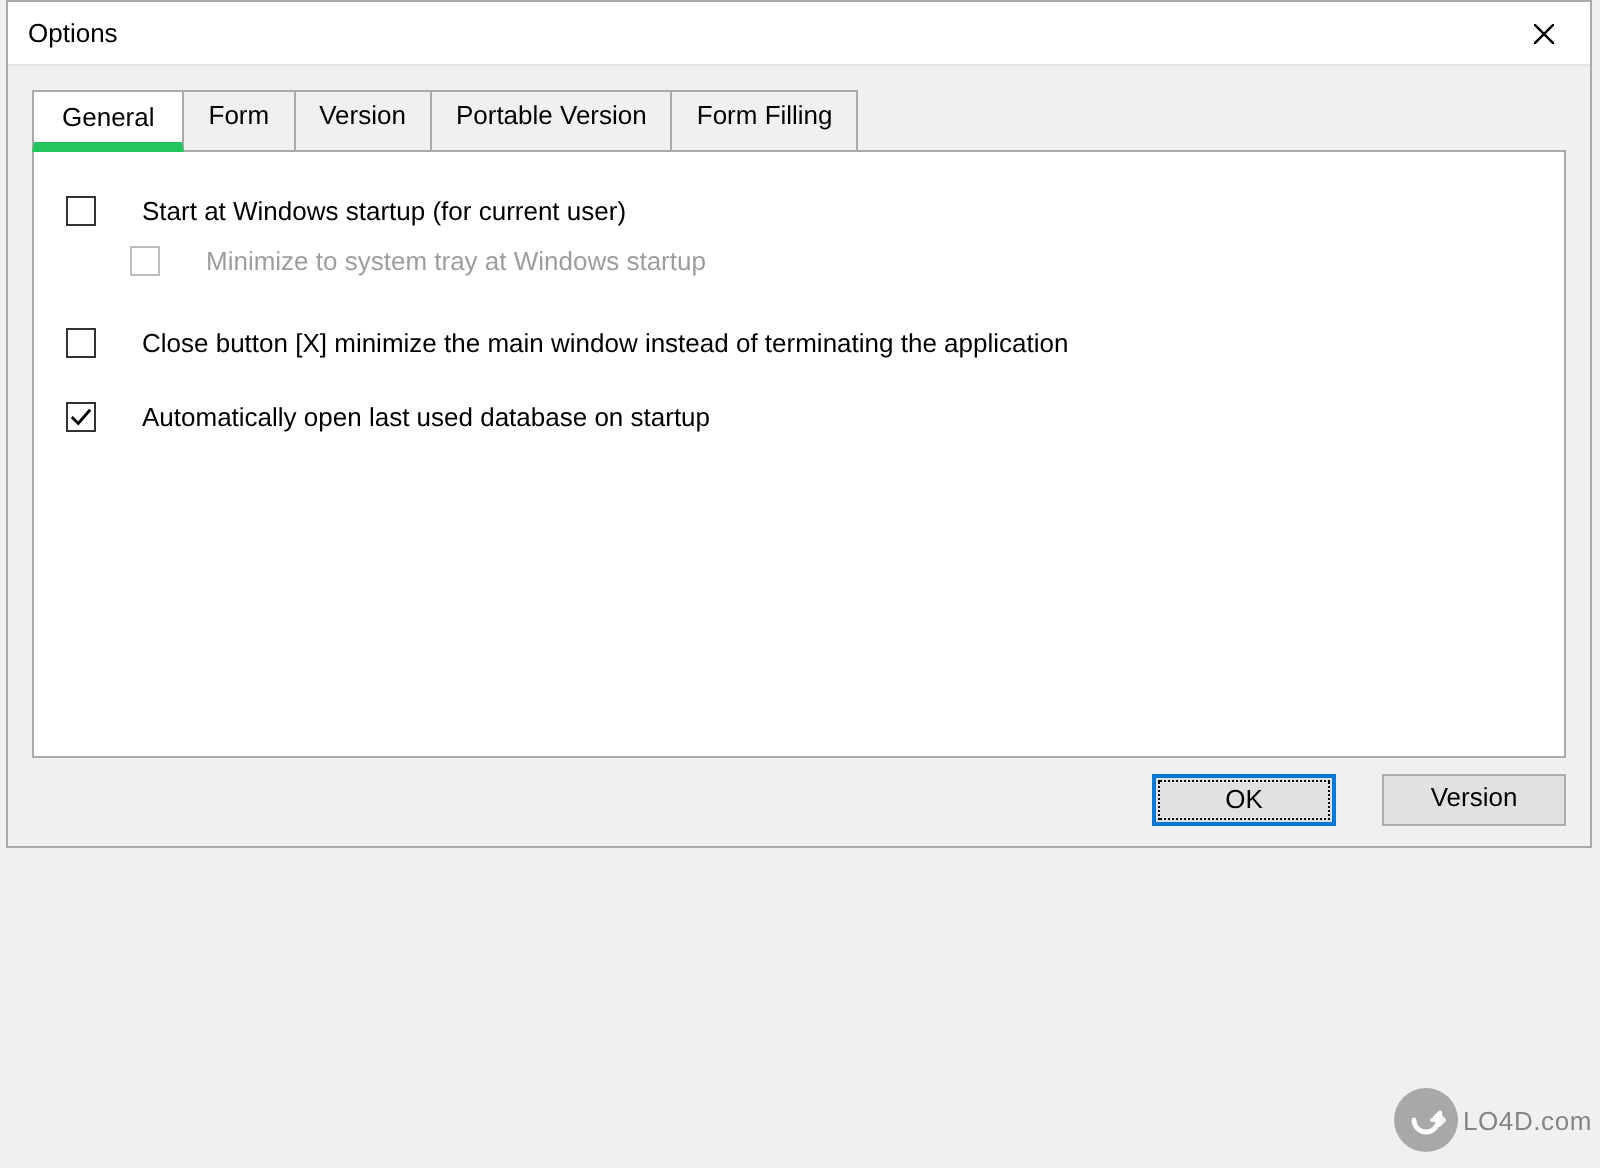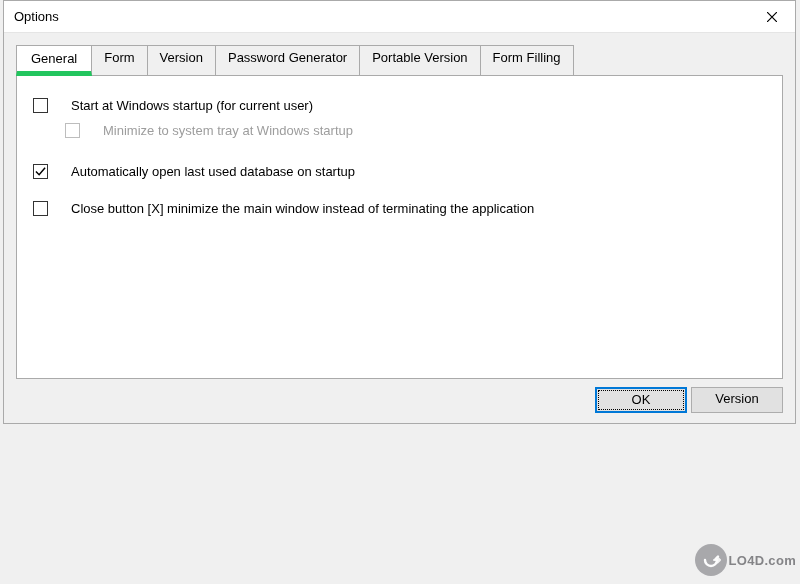--- a/index.html
+++ b/index.html
@@ -129,21 +129,21 @@
       display: block;
     }
     .checkbox svg {
       display: none;
       width: 11px;
       height: 11px;
     }
     .button-row {
       display: flex;
       justify-content: flex-end;
-      gap: 4px;
+      gap: 23px;
       padding-top: 8px;
     }
     .btn {
       width: 92px;
       height: 26px;
       font-size: 13px;
       background: #e1e1e1;
       border: 1px solid #adadad;
       cursor: pointer;
       text-align: center;
@@ -171,21 +171,21 @@
       background: rgba(120,120,125,0.7);
       border-radius: 50%;
       display: flex;
       align-items: center;
       justify-content: center;
       margin-right: 2px;
     }
     .watermark .wm-text {
       font-size: 13px;
       color: rgba(90,90,95,0.85);
-      font-weight: 700;
+      font-weight: 400;
       letter-spacing: 0.3px;
     }
   </style>
 </head>
 <body>
 
 <div class="dialog">
   <div class="titlebar">
     <div class="titlebar-title">Options</div>
     <div class="close-btn">
@@ -195,55 +195,54 @@
     </div>
   </div>
 
   <div class="body-area">
     <div class="tab-container">
 
       <div class="tab-strip">
         <div class="tab active">General</div>
         <div class="tab">Form</div>
         <div class="tab">Version</div>
-        <div class="tab">Password Generator</div>
         <div class="tab">Portable Version</div>
         <div class="tab">Form Filling</div>
       </div>
 
       <div class="tab-panel">
 
         <div class="checkbox-row">
           <span class="checkbox">
             
           </span>
           <span>Start at Windows startup (for current user)</span>
         </div>
 
         <div class="checkbox-row indented disabled">
           <span class="checkbox">
             
           </span>
           <span>Minimize to system tray at Windows startup</span>
+        </div>
+
+        <div class="checkbox-row">
+          <span class="checkbox">
+            
+          </span>
+          <span>Close button [X] minimize the main window instead of terminating the application</span>
         </div>
 
         <div class="checkbox-row">
           <span class="checkbox checked">
             <svg viewBox="0 0 12 12">
                 <path d="M1 6 L4.5 9.5 L11 2" stroke="#000" stroke-width="1.6" fill="none"></path>
               </svg>
           </span>
           <span>Automatically open last used database on startup</span>
-        </div>
-
-        <div class="checkbox-row">
-          <span class="checkbox">
-            
-          </span>
-          <span>Close button [X] minimize the main window instead of terminating the application</span>
         </div>
 
 
       </div>
     </div>
 
     <div class="button-row">
       <div class="btn default">OK</div>
       <div class="btn">Version</div>
     </div>

